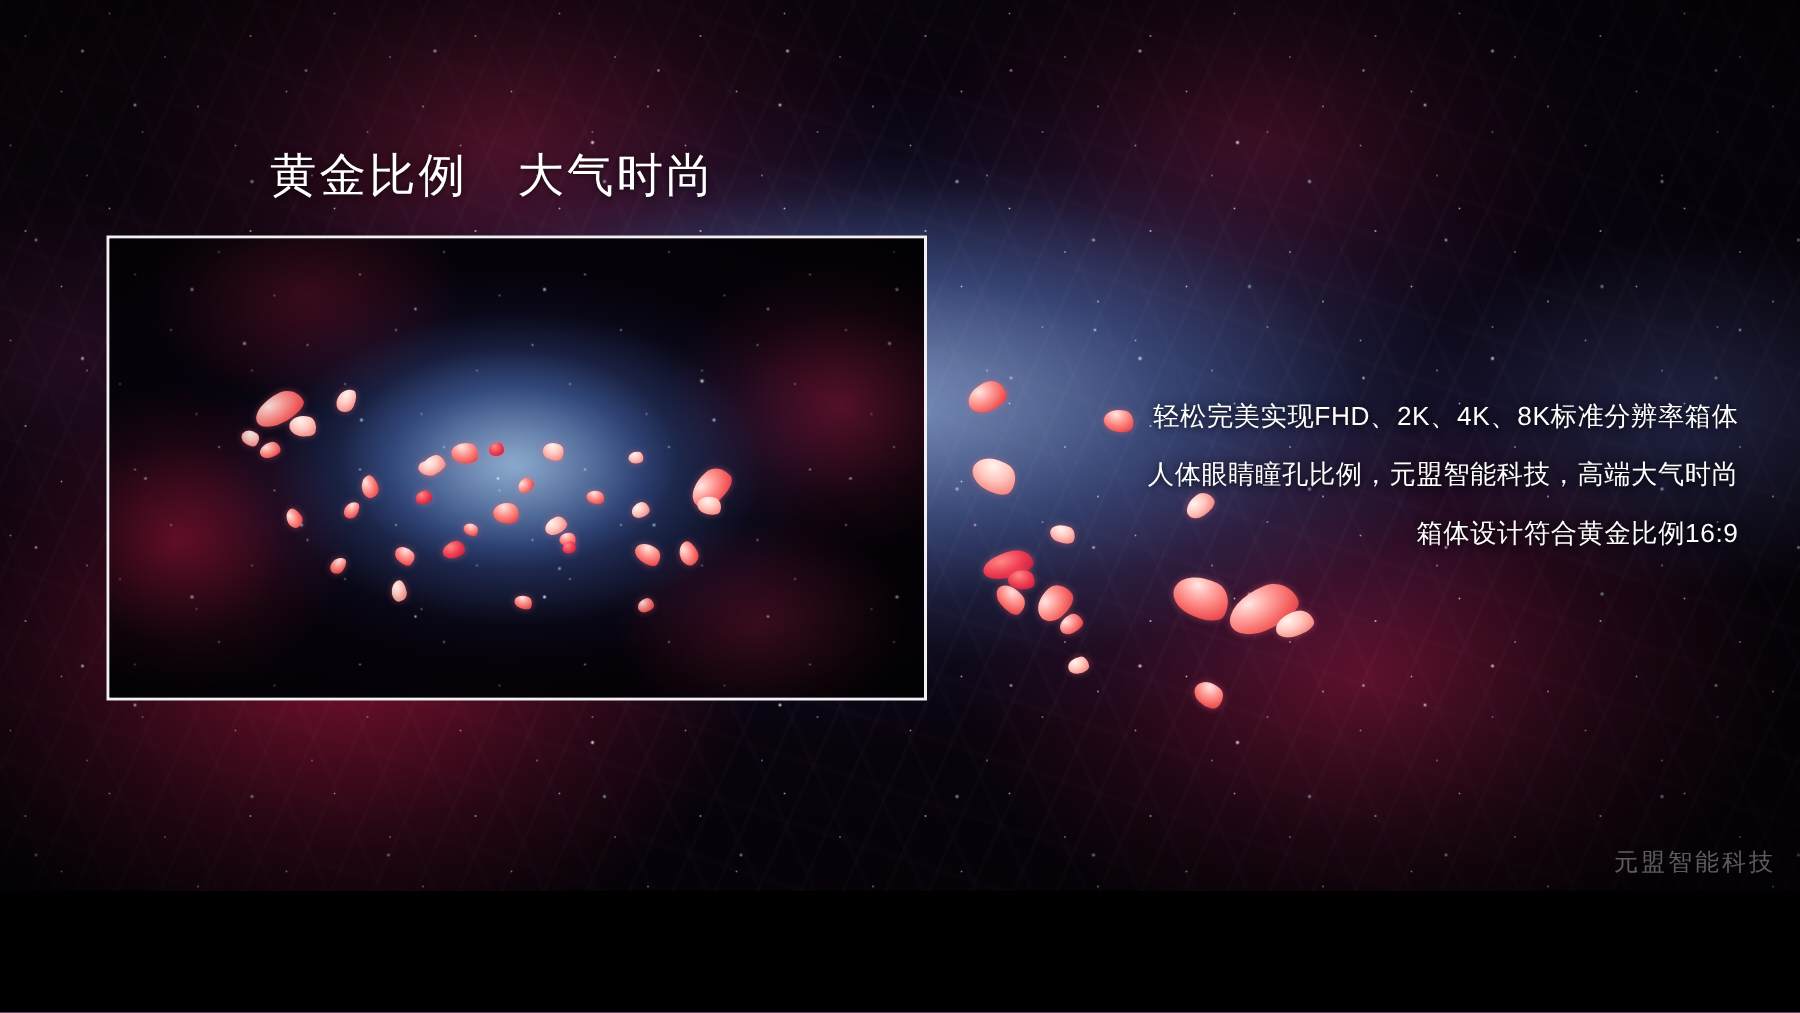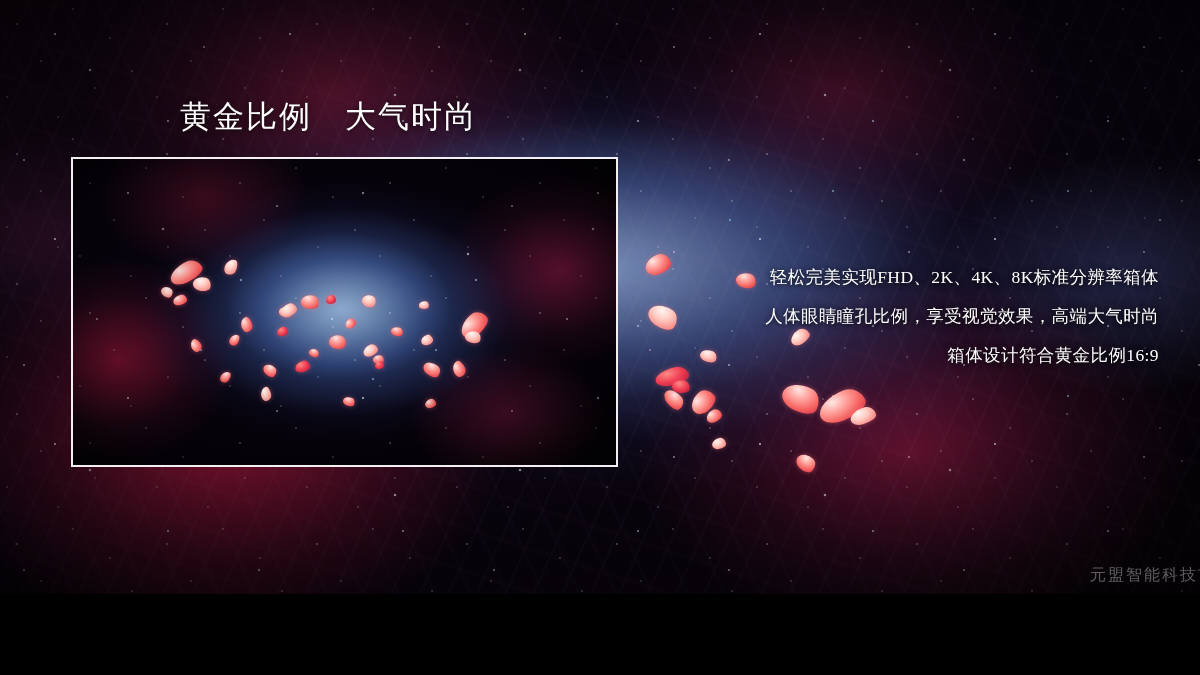--- a/index.html
+++ b/index.html
@@ -6,21 +6,21 @@
     margin: 0;
     padding: 0;
     background: #000;
   }
   #slide {
     position: relative;
     width: 1200px;
     height: 594px;
     overflow: hidden;
     background: #a21caf;
-    font-family: Liberation Serif, serif;
+    font-family: Liberation Sans, sans-serif;
   }
 
   
   .bg-base {
     position: absolute;
     inset: 0;
     background:
       radial-gradient(ellipse 52% 46% at 50% 46%, rgba(150,185,255,0.50) 0%, rgba(92,120,215,0.34) 32%, rgba(40,45,110,0.12) 62%, rgba(0,0,0,0) 80%),
       radial-gradient(ellipse 34% 30% at 49% 44%, rgba(205,228,255,0.42) 0%, rgba(120,170,235,0.20) 45%, rgba(0,0,0,0) 78%),
       radial-gradient(ellipse 30% 42% at 18% 74%, rgba(214,28,72,0.62) 0%, rgba(150,20,58,0.30) 48%, rgba(0,0,0,0) 80%),
@@ -153,21 +153,21 @@
     color: #ffffff;
     font-size: 17.5px;
     line-height: 39px;
     white-space: nowrap;
     text-shadow: 0 1px 4px rgba(0,0,0,0.7), 0 0 9px rgba(0,0,0,0.45);
     letter-spacing: 0.4px;
     text-align: right;
   }
   #watermark {
     position: absolute;
-    right: 2px;
+    right: 16px;
     bottom: 8px;
     font-size: 16px;
     color: rgba(205,200,205,0.45);
     letter-spacing: 2px;
     user-select: none;
   }
 </style>
 </head>
 <body>
 
@@ -237,19 +237,19 @@
       <div class="petal" style="left:148px;top:212px;width:9px;height:12px;transform:rotate(36deg);"></div>
 
       <div id="photo-vignette"></div>
     </div>
   </div>
 
   <div id="title">黄金比例　大气时尚</div>
 
   <div id="body-text">
     <div class="body-line">轻松完美实现FHD、2K、4K、8K标准分辨率箱体</div>
-    <div class="body-line">人体眼睛瞳孔比例，享受视觉效果，高端大气时尚</div>
+    <div class="body-line">人体眼睛瞳孔比例，元盟智能科技，高端大气时尚</div>
     <div class="body-line">箱体设计符合黄金比例16:9</div>
   </div>
 
   <div id="watermark">元盟智能科技</div>
 
 </div>
 
 </body></html>

